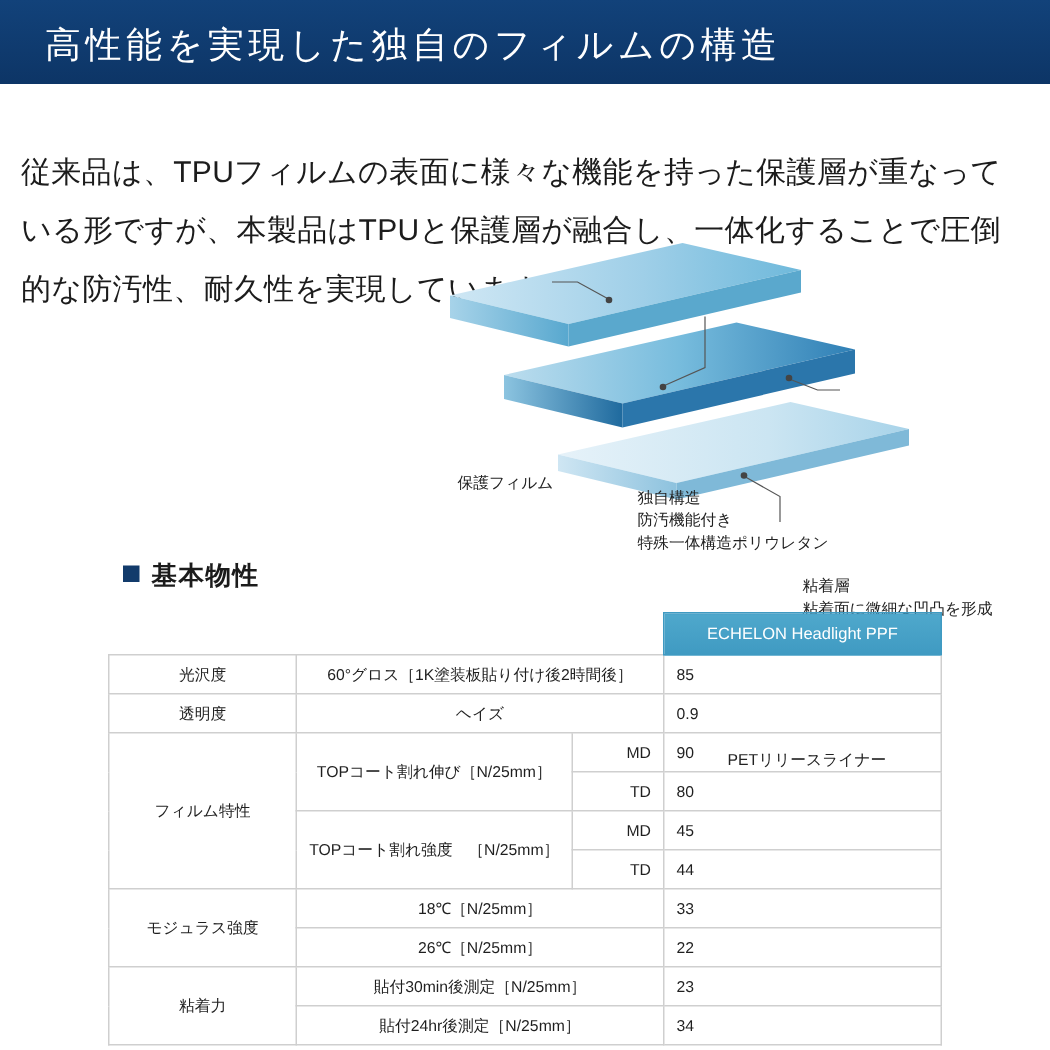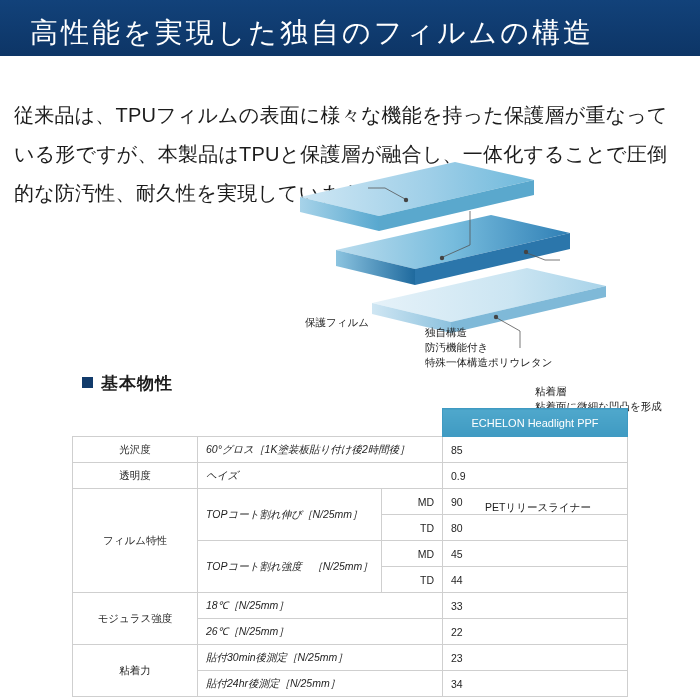--- a/index.html
+++ b/index.html
@@ -28,21 +28,21 @@
     top: 0;
     width: 700px;
     height: 56px;
     background: #0f3b6e;
     background: linear-gradient(180deg, #12427a 0%, #0d3566 100%);
   }
   .header-title {
     position: absolute;
     left: 30px;
     top: 14px;
-    font-size: 28px;
+    font-size: 24px;
     letter-spacing: 3px;
     color: #ffffff;
     font-weight: normal;
   }
 
   
   .intro {
     position: absolute;
     left: 14px;
     top: 76px;
@@ -124,23 +124,22 @@
     text-align: center;
     font-size: 11px;
     height: 27px !important;
     border: 1px solid #3f9ac2 !important;
   }
   .c-cat {
     text-align: center;
     width: 108px;
   }
   .c-item {
-    text-align: left;
+    text-align: center;
     padding-left: 10px;
-    font-style: italic;
   }
   .c-dir {
     text-align: right;
     width: 44px;
   }
   .c-val {
     text-align: left;
     width: 168px;
   }
 </style>

